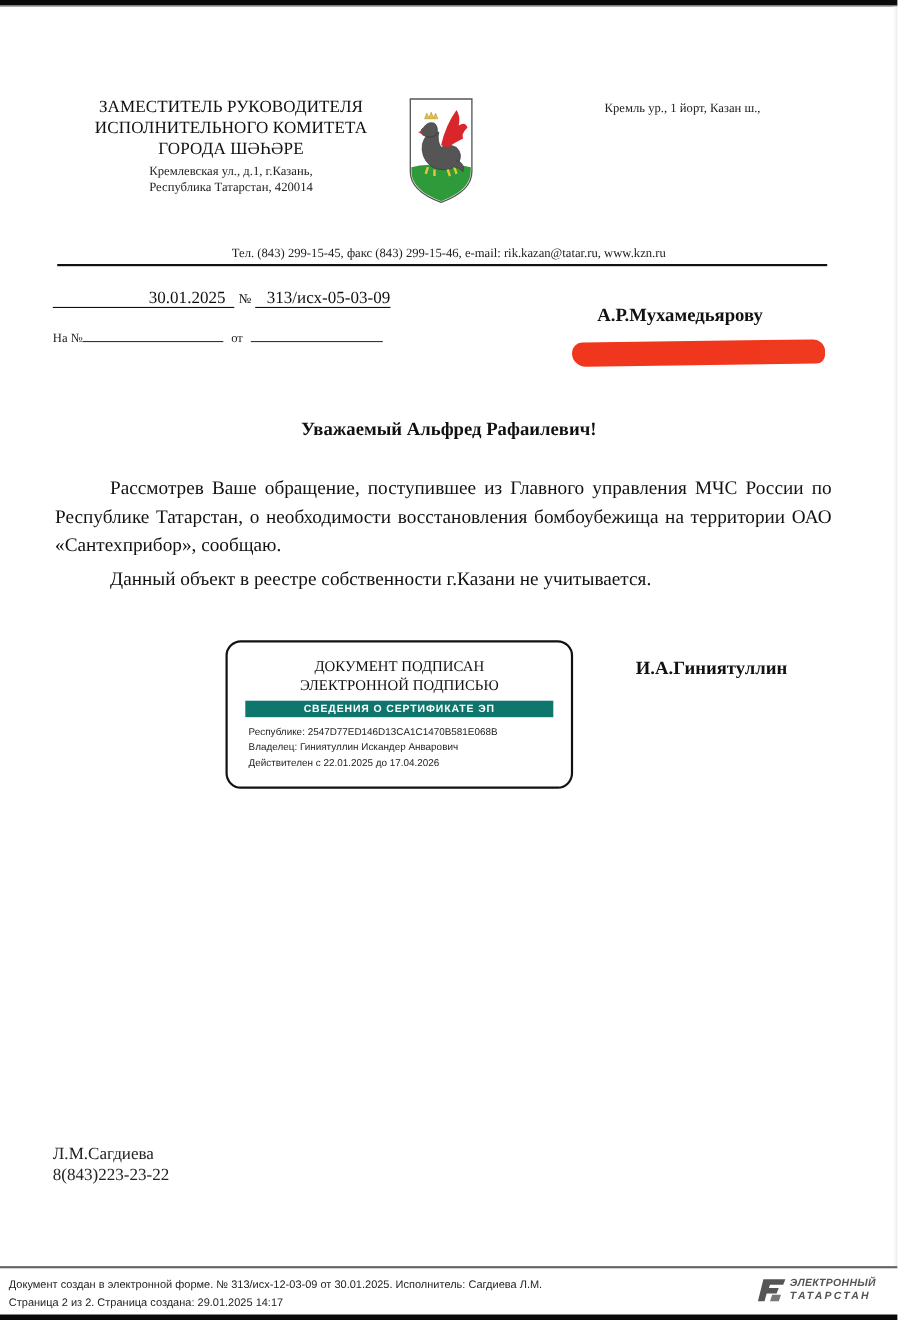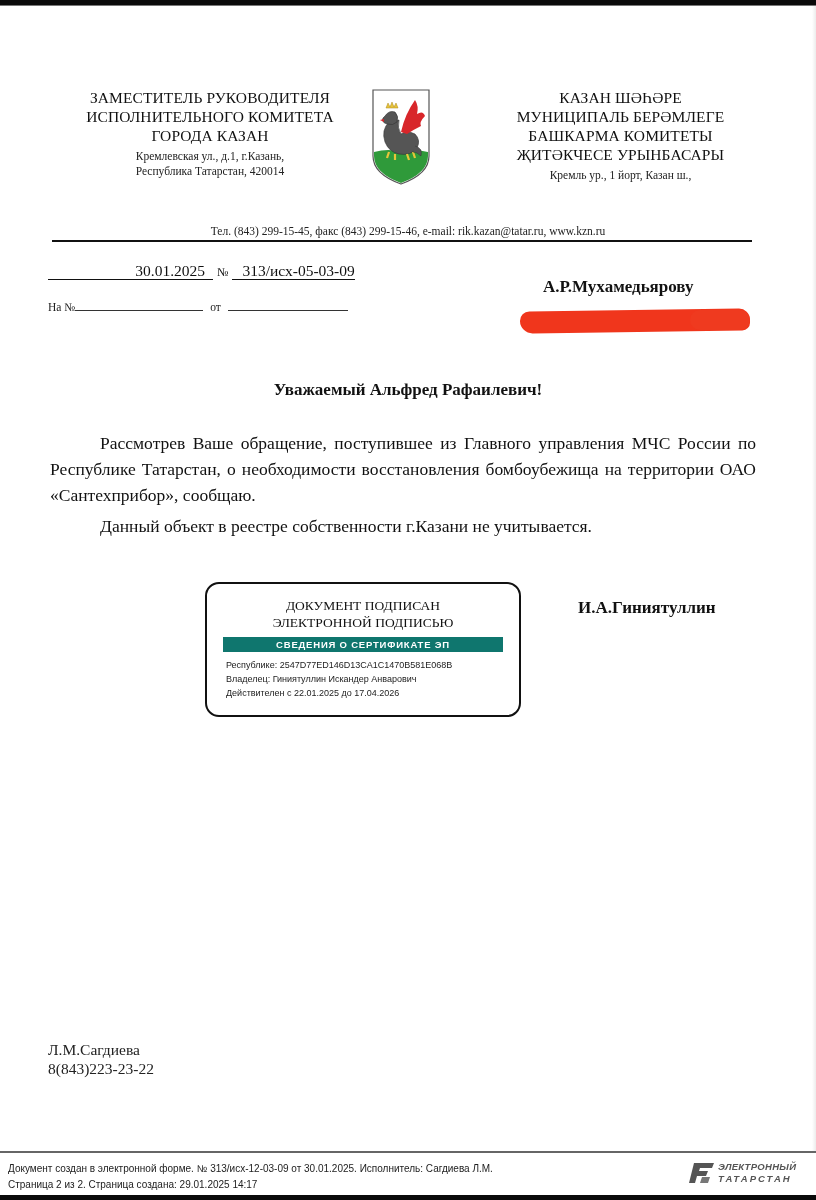--- a/index.html
+++ b/index.html
@@ -57,21 +57,21 @@
 <body>
 
 <div class="top-bar"></div>
 <div class="top-bar-line"></div>
 <div class="right-shade"></div>
 
 <div class="hdr-left">
   <div class="hdr-title">
     <div>ЗАМЕСТИТЕЛЬ РУКОВОДИТЕЛЯ</div>
     <div>ИСПОЛНИТЕЛЬНОГО КОМИТЕТА</div>
-    <div>ГОРОДА КАЗАН</div>
+    <div>ГОРОДА ШӘҺӘРЕ</div>
   </div>
   <div class="hdr-addr">
     <div>Кремлевская ул., д.1, г.Казань,</div>
     <div>Республика Татарстан, 420014</div>
   </div>
 </div>
 
 <div class="emblem">
   <svg width="60" height="100" viewBox="0 0 60 100">
     <path d="M2 4 H58 V70 Q58 88 30 98 Q2 88 2 70 Z" fill="#ffffff" stroke="#555" stroke-width="1.2"></path>
@@ -80,26 +80,20 @@
     <path d="M30 46 Q34 28 44 14 Q48 20 46 28 Q52 24 54 30 Q48 36 50 40 Q42 44 36 48 Z" fill="#d8262a"></path>
     <path d="M14 30 Q18 24 24 26 Q28 30 26 36 Q22 40 16 38 Q10 36 12 32 Z" fill="#555" stroke="#333" stroke-width="0.6"></path>
     <path d="M9 34 L13 33 L13 36 Z" fill="#d8262a"></path>
     <path d="M15 22 L17 17 L19 21 L21 16 L23 21 L25 17 L27 22 Z" fill="#e8c43a" stroke="#a8871a" stroke-width="0.5"></path>
     <path d="M18 66 L16 72 M24 68 L24 74 M36 68 L38 74 M42 66 L44 72" stroke="#e8c43a" stroke-width="2.2"></path>
     <path d="M44 60 Q52 62 50 70 Q46 66 42 66" fill="#555" stroke="#333" stroke-width="0.5"></path>
   </svg>
 </div>
 
 <div class="hdr-right">
-  <div class="hdr-title">
-    <div>КАЗАН ШӘҺӘРЕ</div>
-    <div>МУНИЦИПАЛЬ БЕРӘМЛЕГЕ</div>
-    <div>БАШКАРМА КОМИТЕТЫ</div>
-    <div>ҖИТӘКЧЕСЕ УРЫНБАСАРЫ</div>
-  </div>
   <div class="hdr-addr">
     <div>Кремль ур., 1 йорт, Казан ш.,</div>
   </div>
 </div>
 
 <div class="contacts">Тел. (843) 299-15-45, факс (843) 299-15-46, e-mail: rik.kazan@tatar.ru, www.kzn.ru</div>
 <div class="hdr-rule"></div>
 
 <div class="reg-row">
   <span class="ul reg-date">30.01.2025</span><span class="reg-num-label">№</span><span class="ul reg-num">313/исх-05-03-09</span>

